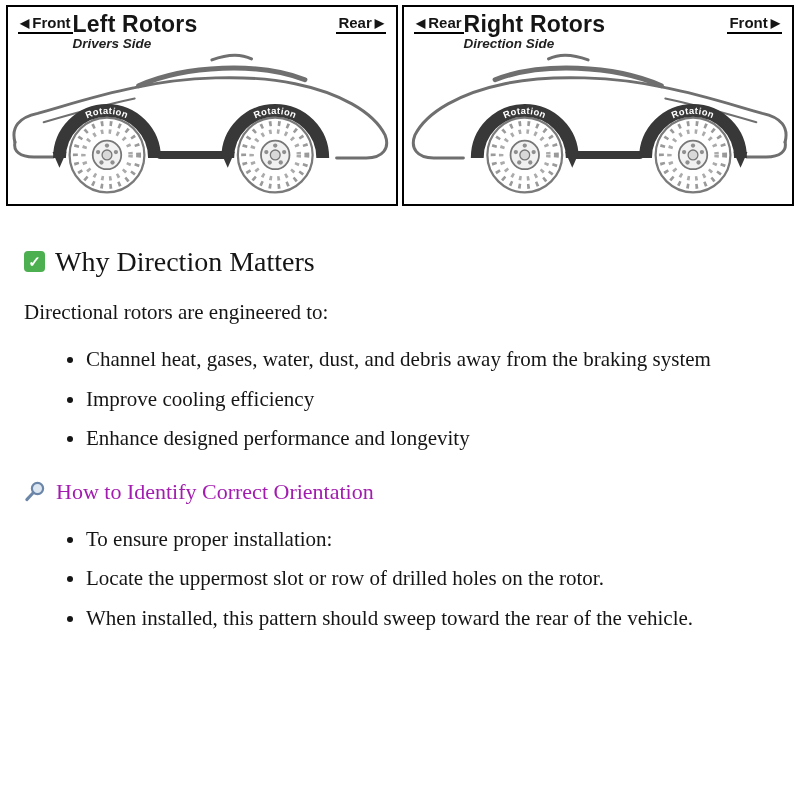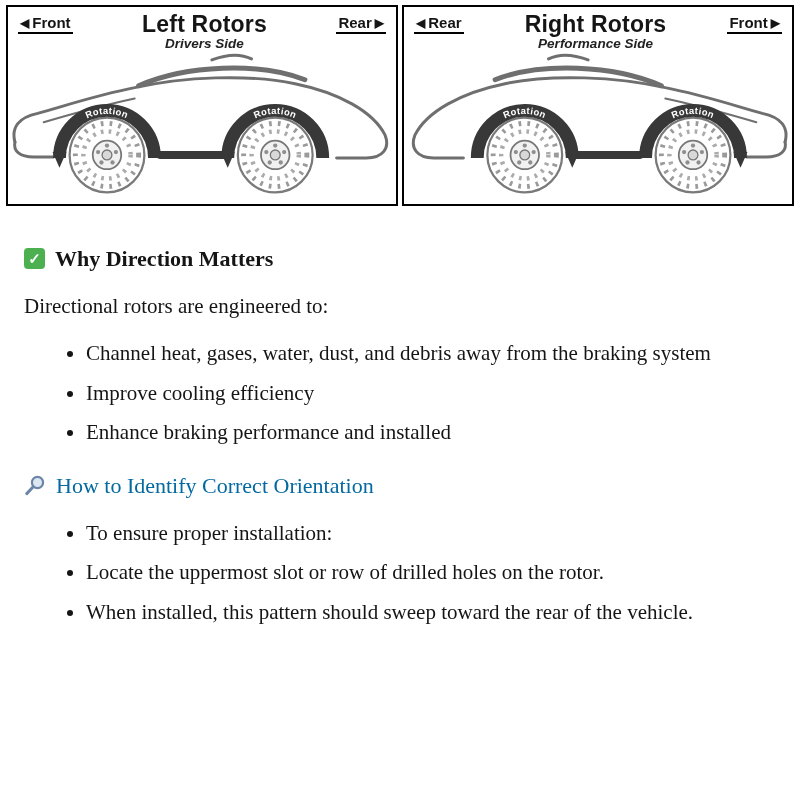--- a/index.html
+++ b/index.html
@@ -4,32 +4,32 @@
 <style>
   html,body{margin:0;padding:0;background:#fff;}
   body{width:800px;font-family:"Liberation Serif",serif;color:#151515;}
 
   
   .diagram{display:flex;gap:4px;margin:5px 6px 0 6px;}
   .panel{flex:1;border:2px solid #000;background:#fff;display:flex;flex-direction:column;}
   .panel-head{display:flex;justify-content:space-between;align-items:flex-start;padding:5px 10px 0 10px;font-family:"Liberation Sans",sans-serif;}
   .dir{font-weight:bold;font-size:15px;border-bottom:2.5px solid #000;padding:0 2px 1px 2px;display:inline-flex;align-items:center;gap:3px;white-space:nowrap;margin-top:2px;}
   .arr{font-size:12px;line-height:1;}
-  .titles{display:flex;flex-direction:column;align-items:center;flex:1;min-width:0;}
+  .titles{display:flex;flex-direction:column;align-items:flex-start;flex:1;min-width:0;}
   .ptitle{font-size:23px;font-weight:800;letter-spacing:.2px;line-height:1.05;}
   .psub{font-size:13.5px;font-weight:bold;font-style:italic;color:#222;}
   .car-svg{display:block;width:100%;height:auto;margin-top:2px;}
   .rot{font-family:"Liberation Sans",sans-serif;font-size:9.5px;font-weight:bold;fill:#fff;letter-spacing:.08em;}
 
   
   .article{padding:16px 22px 10px 24px;max-width:762px;}
   .article p{font-size:21px;line-height:1.6;margin:8px 0 14px 0;}
   .h-row{display:flex;align-items:center;gap:10px;margin:24px 0 18px 0;}
-  .h-bold{font-size:22px;font-weight:bold;}
-  .h-reg{font-size:22px;font-weight:normal;color:#0369a1;}
+  .h-bold{font-size:28px;font-weight:normal;}
+  .h-reg{font-size:22px;font-weight:normal;color:#a21caf;}
   .check-icon{width:21px;height:21px;background:#4caf50;border-radius:4px;color:#fff;
     display:inline-flex;align-items:center;justify-content:center;
     font-family:"Liberation Sans",sans-serif;font-weight:bold;font-size:15px;flex:none;}
   .mag-icon{flex:none;display:inline-block;}
   ul.bullets{margin:6px 0 20px 0;padding-left:46px;}
   ul.bullets li{font-size:21px;line-height:1.55;margin:7px 16px;}
 </style>
 </head>
 <body>
 
@@ -98,21 +98,21 @@
   </div>
 
   <div class="panel">
     <div class="panel-head">
       <span class="dir">
         <span class="arr">◀</span>
         <span>Rear</span>
       </span>
       <span class="titles">
         <span class="ptitle">Right Rotors</span>
-        <span class="psub">Performance Side</span>
+        <span class="psub">Direction Side</span>
       </span>
       <span class="dir">
         <span>Front</span>
         <span class="arr">▶</span>
       </span>
     </div>
 
     <svg class="car-svg" viewBox="0 0 392 152">
       <g transform="translate(392,0) scale(-1,1)">
         <use href="#carbody"></use>
@@ -141,21 +141,21 @@
   <div class="h-row">
     <span class="check-icon">✓</span>
     <span class="h-bold">Why Direction Matters</span>
   </div>
 
   <p>Directional rotors are engineered to:</p>
 
   <ul class="bullets">
     <li>Channel heat, gases, water, dust, and debris away from the braking system</li>
     <li>Improve cooling efficiency</li>
-    <li>Enhance braking performance and installed</li>
+    <li>Enhance designed performance and longevity</li>
   </ul>
 
   <div class="h-row">
     <svg class="mag-icon" width="22" height="22" viewBox="0 0 22 22">
       <circle cx="13.5" cy="7.5" r="5.6" fill="#dce7f2" stroke="#6b86a8" stroke-width="2.2"></circle>
       <line x1="9.2" y1="11.8" x2="2.8" y2="18.6" stroke="#6b86a8" stroke-width="3" stroke-linecap="round"></line>
     </svg>
     <span class="h-reg">How to Identify Correct Orientation</span>
   </div>
 

